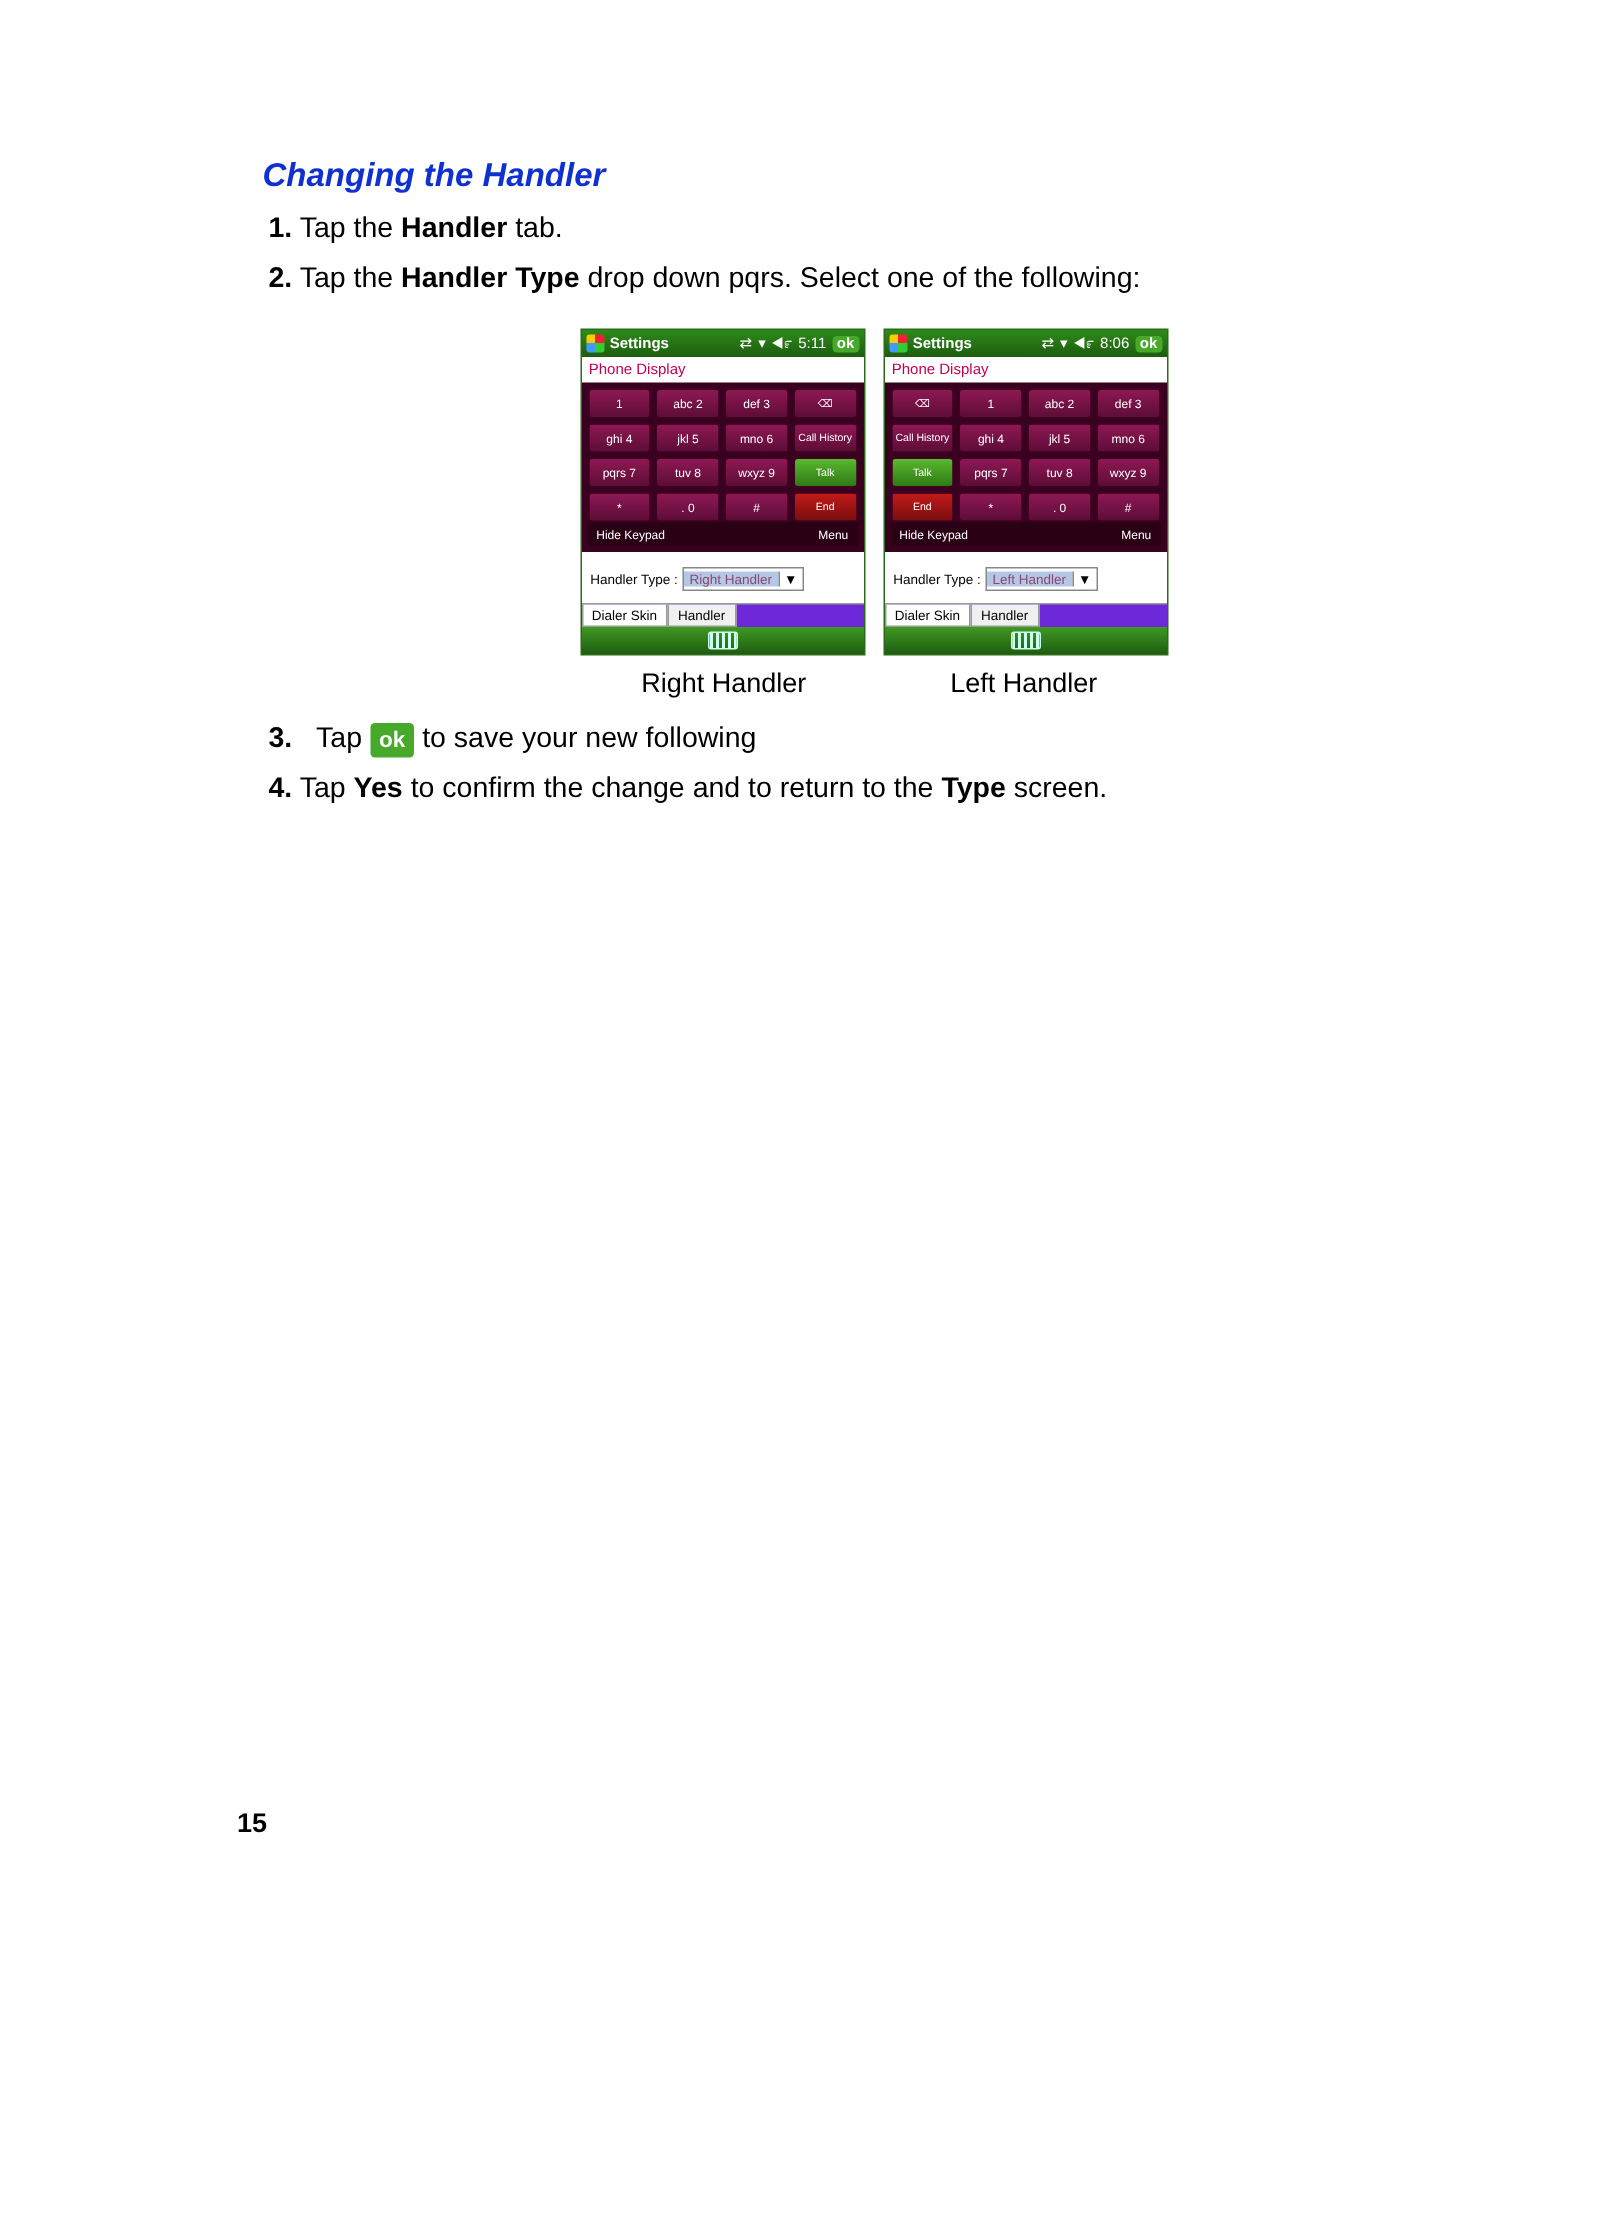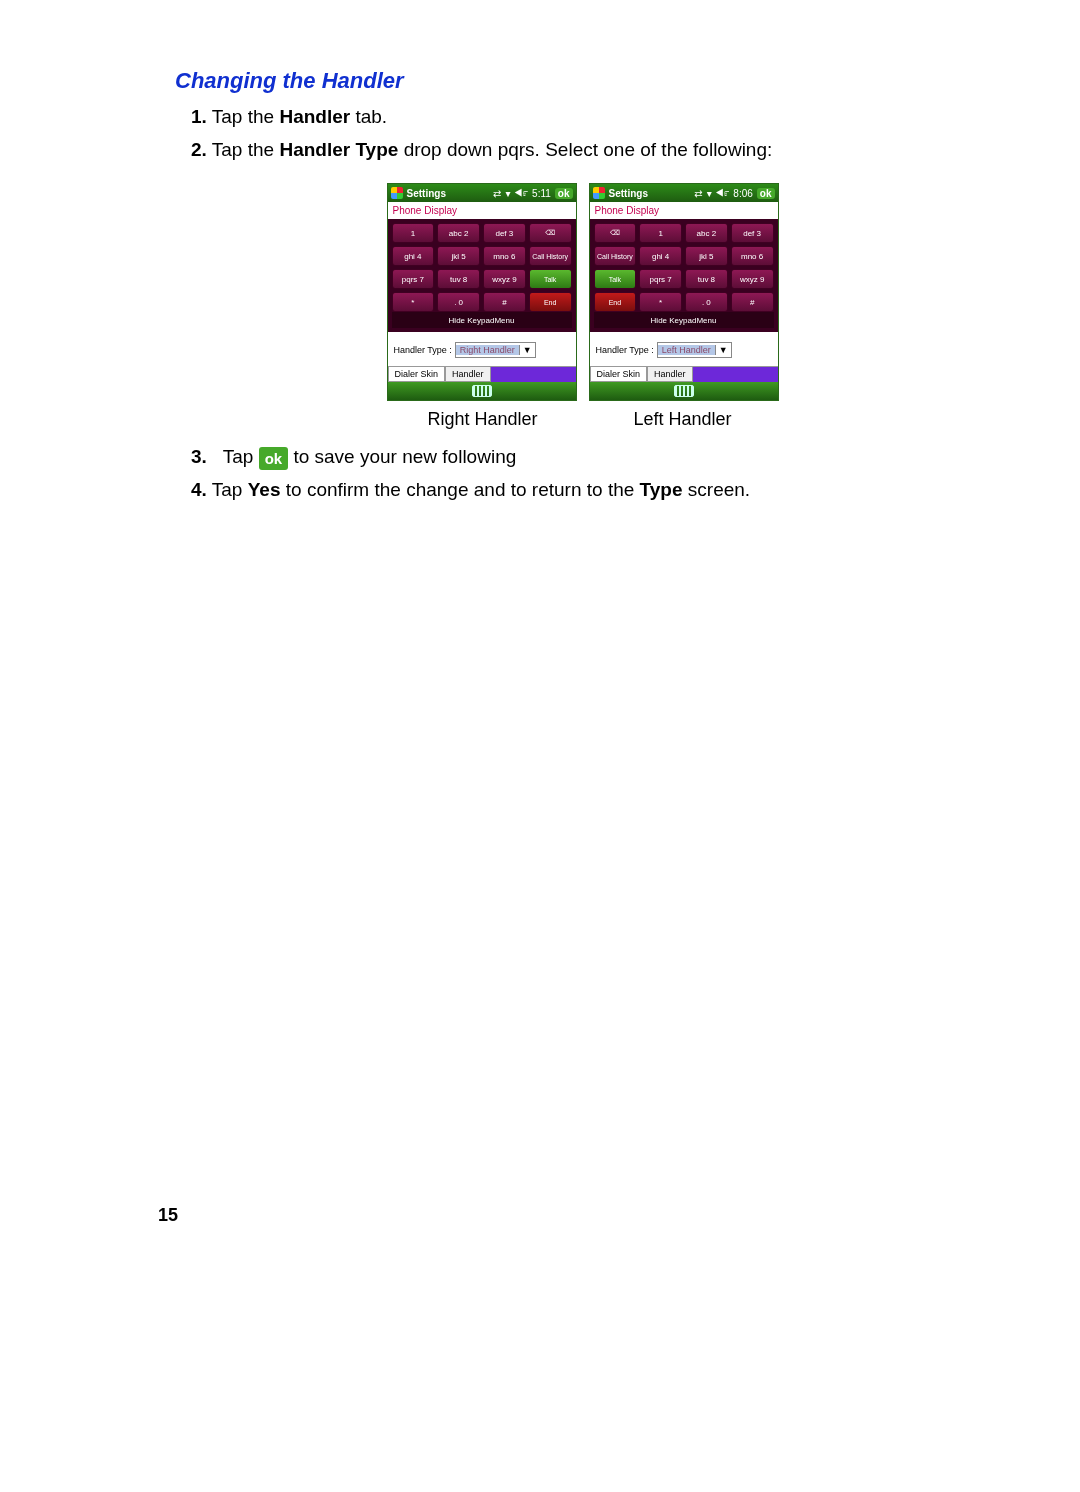--- a/index.html
+++ b/index.html
@@ -1,22 +1,22 @@
 <!DOCTYPE html>
 <html><head>
 <meta charset="utf-8">
 <style>
   html,body{margin:0;padding:0;background:#fff;}
   body{font-family:Arial,Helvetica,sans-serif;color:#000;font-size:19px;
        width:1080px;min-height:1492px;position:relative;}
-  .page{padding:68px 90px 0 175px;}
+  .page{padding:104px 90px 0 175px;}
   .heading{color:#1030d0;font-weight:bold;font-style:italic;font-size:22px;margin:0 0 10px 0;}
   p{margin:0 0 16px 0;line-height:1.35;}
   ol{margin:0 0 20px 0;padding-left:24px;}
-  ol>li{margin:6px 12px;line-height:1.4;}
+  ol>li{margin:6px 0;line-height:1.4;}
   ol>li .num{font-weight:bold;}
   .bold{font-weight:bold;}
   .figs{display:flex;gap:12px;justify-content:center;margin:10px 0 8px 0;}
   .captions{display:flex;gap:12px;justify-content:center;margin-bottom:14px;}
   .cap{width:188px;text-align:center;font-size:18px;}
   .ok-badge{display:inline-flex;align-items:center;justify-content:center;background:#46a92a;color:#fff;
             font-weight:bold;border-radius:3px;padding:1px 6px;font-size:15px;vertical-align:middle;}
   .pagenum{position:absolute;left:158px;top:1205px;font-size:18px;font-weight:bold;}
 
   
@@ -32,21 +32,21 @@
   .titlebar .ok{background:#46a92a;border-radius:3px;padding:0 3px;font-weight:bold;}
   .subtitle{color:#c30050;background:#fff;font-size:10px;padding:3px 5px;font-weight:normal;}
   .keypad-wrap{background:#3a0020;padding:4px;}
   .keypad{display:grid;grid-template-columns:repeat(4,1fr);gap:3px;}
   .key{background:linear-gradient(#8e1854,#5d0d37);border-radius:3px;height:18px;
        display:flex;align-items:center;justify-content:center;font-size:8px;color:#fff;
        border:1px solid #400022;}
   .key.green{background:linear-gradient(#5ab82e,#2e7a14);}
   .key.red{background:linear-gradient(#c21a1a,#7a0e0e);}
   .key.wide{font-size:7px;}
-  .bar{background:#2a0015;height:16px;display:flex;align-items:center;justify-content:center;
+  .bar{background:#2a0015;height:16px;display:flex;align-items:center;justify-content:space-between;
        padding:0 6px;font-size:8px;}
   .mid{background:#fff;color:#000;padding:10px 6px 8px;}
   .mid label{font-size:9px;}
   .dd{display:inline-flex;align-items:center;border:1px solid #888;background:#fff;color:#8a4a6a;
       font-size:9px;height:14px;}
   .dd .sel{padding:0 4px 0 4px;background:#b4c7e7;}
   .dd .arrow{border-left:1px solid #888;padding:0 3px;color:#000;}
   .tabs{display:flex;border-top:1px solid #999;background:#6d28d9;color:#000;}
   .tab{border:1px solid #999;border-top:none;padding:2px 6px;font-size:9px;background:#fff;}
   .tab.active{background:#f0f0f0;}

